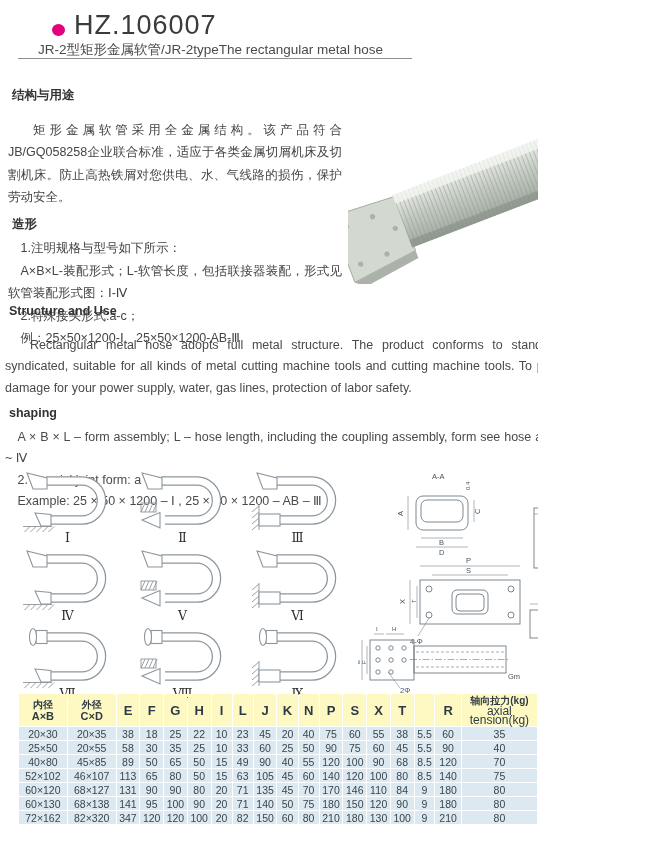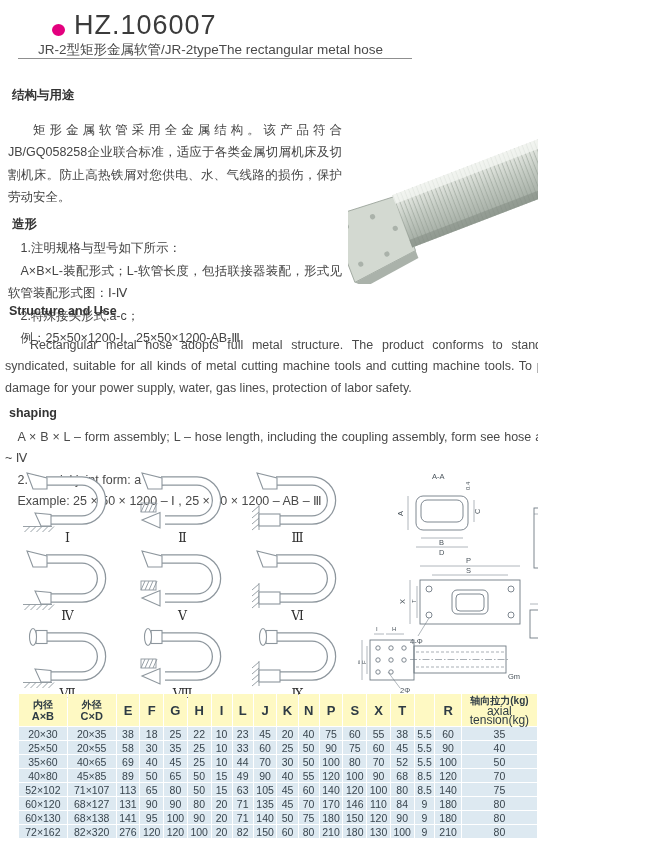--- a/index.html
+++ b/index.html
@@ -432,40 +432,20 @@
             <td>50</td>
             <td>90</td>
             <td>75</td>
             <td>60</td>
             <td>45</td>
             <td>5.5</td>
             <td>90</td>
             <td>40</td>
           </tr>
           <tr>
-            <td>35×60</td>
-            <td>40×65</td>
-            <td>69</td>
-            <td>40</td>
-            <td>45</td>
-            <td>25</td>
-            <td>10</td>
-            <td>44</td>
-            <td>70</td>
-            <td>30</td>
-            <td>50</td>
-            <td>100</td>
-            <td>80</td>
-            <td>70</td>
-            <td>52</td>
-            <td>5.5</td>
-            <td>100</td>
-            <td>50</td>
-          </tr>
-          <tr>
             <td>40×80</td>
             <td>45×85</td>
             <td>89</td>
             <td>50</td>
             <td>65</td>
             <td>50</td>
             <td>15</td>
             <td>49</td>
             <td>90</td>
             <td>40</td>
@@ -473,21 +453,21 @@
             <td>120</td>
             <td>100</td>
             <td>90</td>
             <td>68</td>
             <td>8.5</td>
             <td>120</td>
             <td>70</td>
           </tr>
           <tr>
             <td>52×102</td>
-            <td>71×107</td>
+            <td>46×107</td>
             <td>113</td>
             <td>65</td>
             <td>80</td>
             <td>50</td>
             <td>15</td>
             <td>63</td>
             <td>105</td>
             <td>45</td>
             <td>60</td>
             <td>140</td>
@@ -534,21 +514,21 @@
             <td>150</td>
             <td>120</td>
             <td>90</td>
             <td>9</td>
             <td>180</td>
             <td>80</td>
           </tr>
           <tr>
             <td>72×162</td>
             <td>82×320</td>
-            <td>276</td>
+            <td>347</td>
             <td>120</td>
             <td>120</td>
             <td>100</td>
             <td>20</td>
             <td>82</td>
             <td>150</td>
             <td>60</td>
             <td>80</td>
             <td>210</td>
             <td>180</td>

